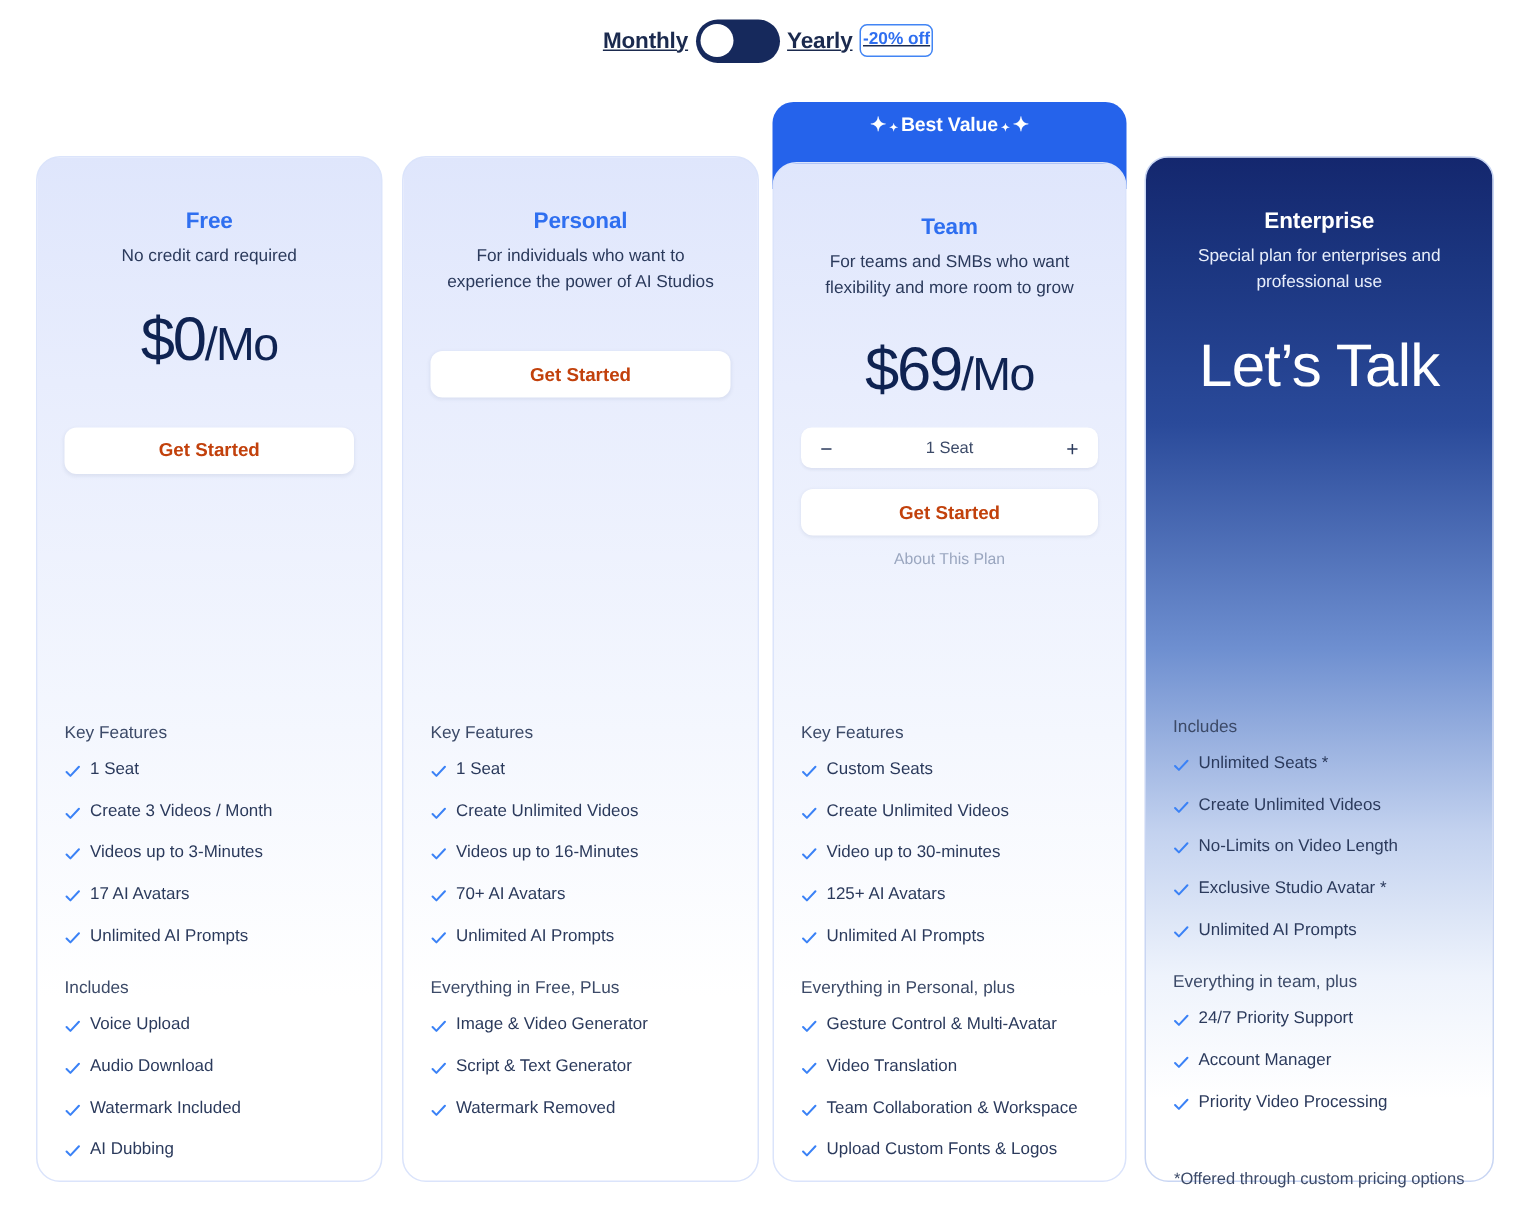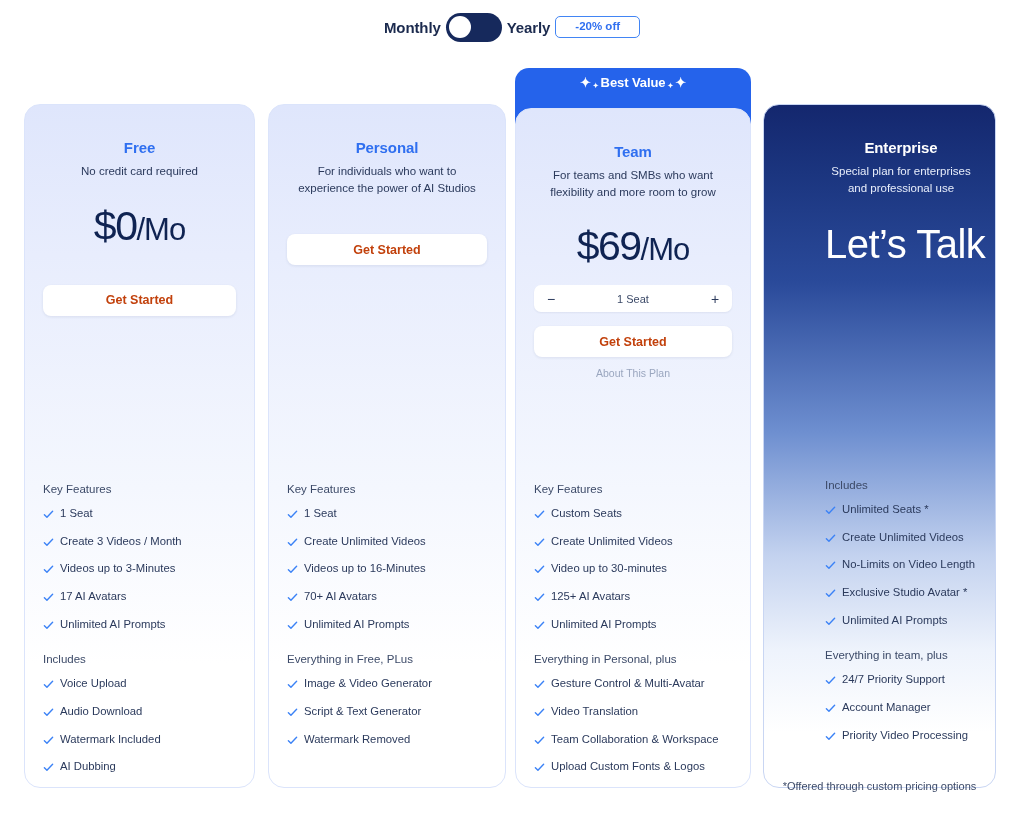--- a/index.html
+++ b/index.html
@@ -14,20 +14,21 @@
     position: relative;
   }
 
   
   .billing-bar {
     height: 54px;
     display: flex;
     align-items: center;
     justify-content: center;
     gap: 5px;
+    text-decoration: underline;
   }
   .billing-label {
     font-size: 15px;
     font-weight: bold;
     color: #1b2a4e;
     letter-spacing: -0.1px;
   }
   .toggle {
     width: 56px;
     height: 29px;
@@ -45,21 +46,21 @@
     height: 22px;
     border-radius: 50%;
     background: #ffffff;
   }
   .discount-badge {
     border: 1px solid #4285f4;
     border-radius: 5px;
     color: #2f6ff0;
     font-size: 11.5px;
     font-weight: bold;
-    padding: 4px 19px 5px;
+    padding: 4px 1px 5px;
     line-height: 1;
     background: #fff;
     cursor: pointer;
   }
 
   
   .cards {
     position: absolute;
     top: 63px;
     left: 0;
@@ -83,21 +84,20 @@
   .card.c2 { left: 515px; width: 236px; top: 45px; height: 680px; }
   .card.c3 { left: 763px; width: 233px; top: 41px; }
 
   
   .card.c3 {
     background:
       linear-gradient(180deg,
         #14276e 0%, #1b357f 10%, #2a4a9a 26%,
         #6e8fd0 48%, #c3d2ef 66%, #eef3fc 80%, #ffffff 92%, #ffffff 100%);
     border-color: #c9d6f3;
-    padding-left: 43px;
   }
 
   
   .best-banner {
     position: absolute;
     left: 515px;
     top: 5px;
     width: 236px;
     height: 58px;
     background: #2563eb;

